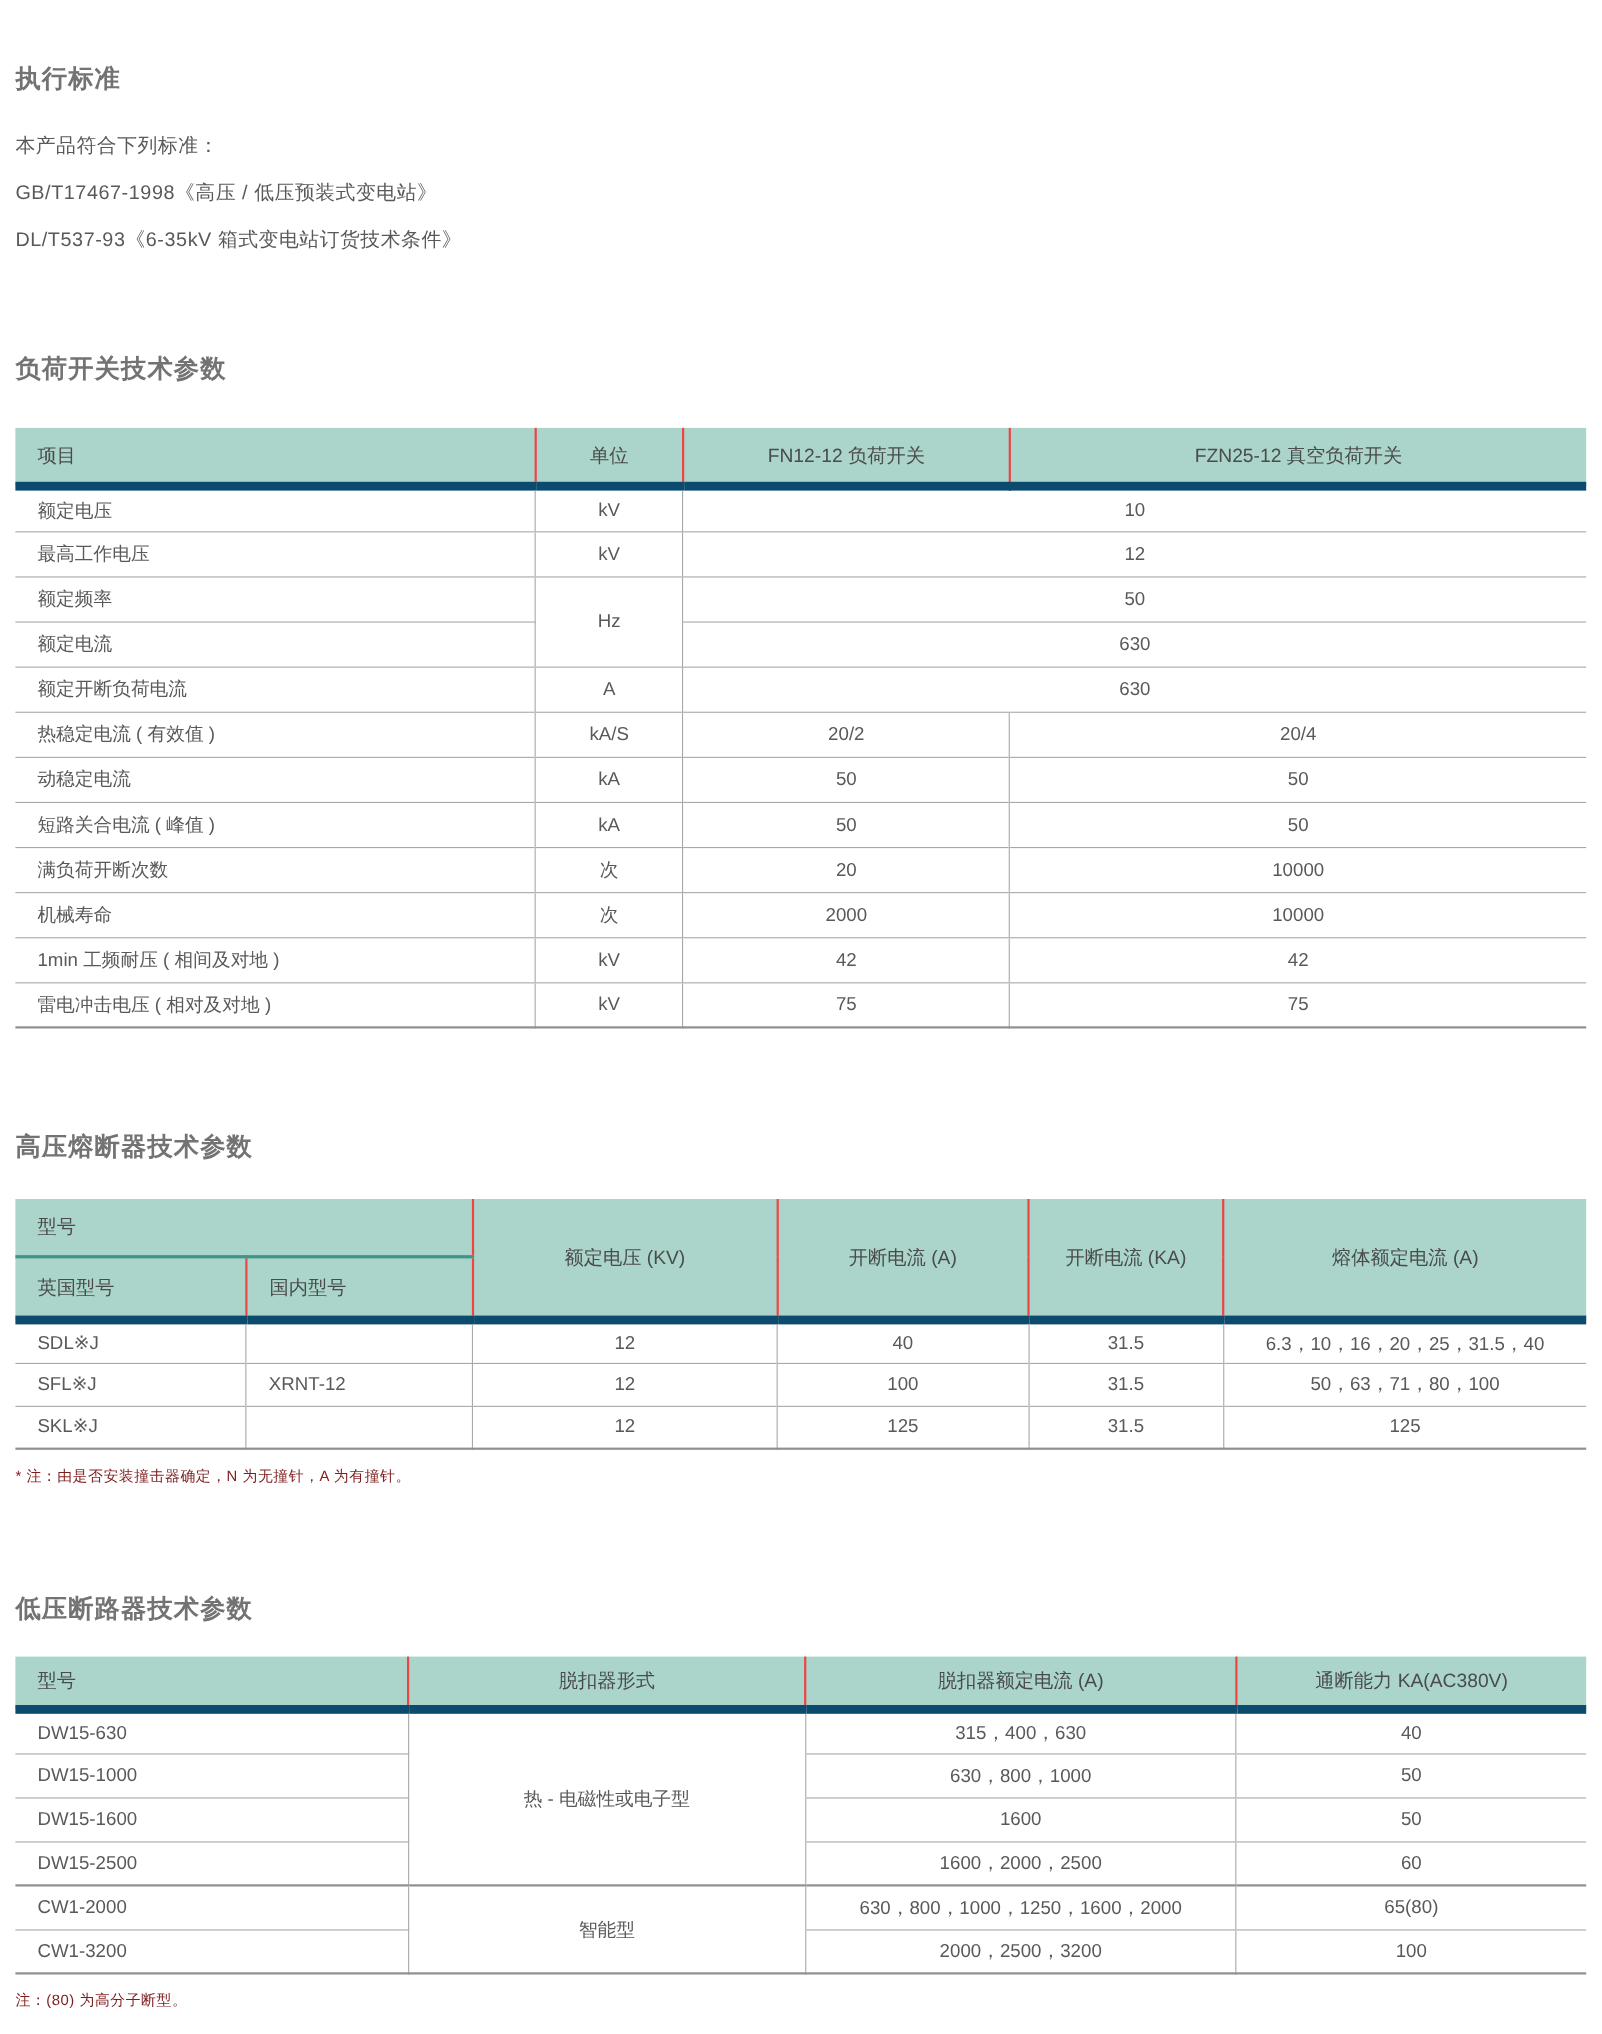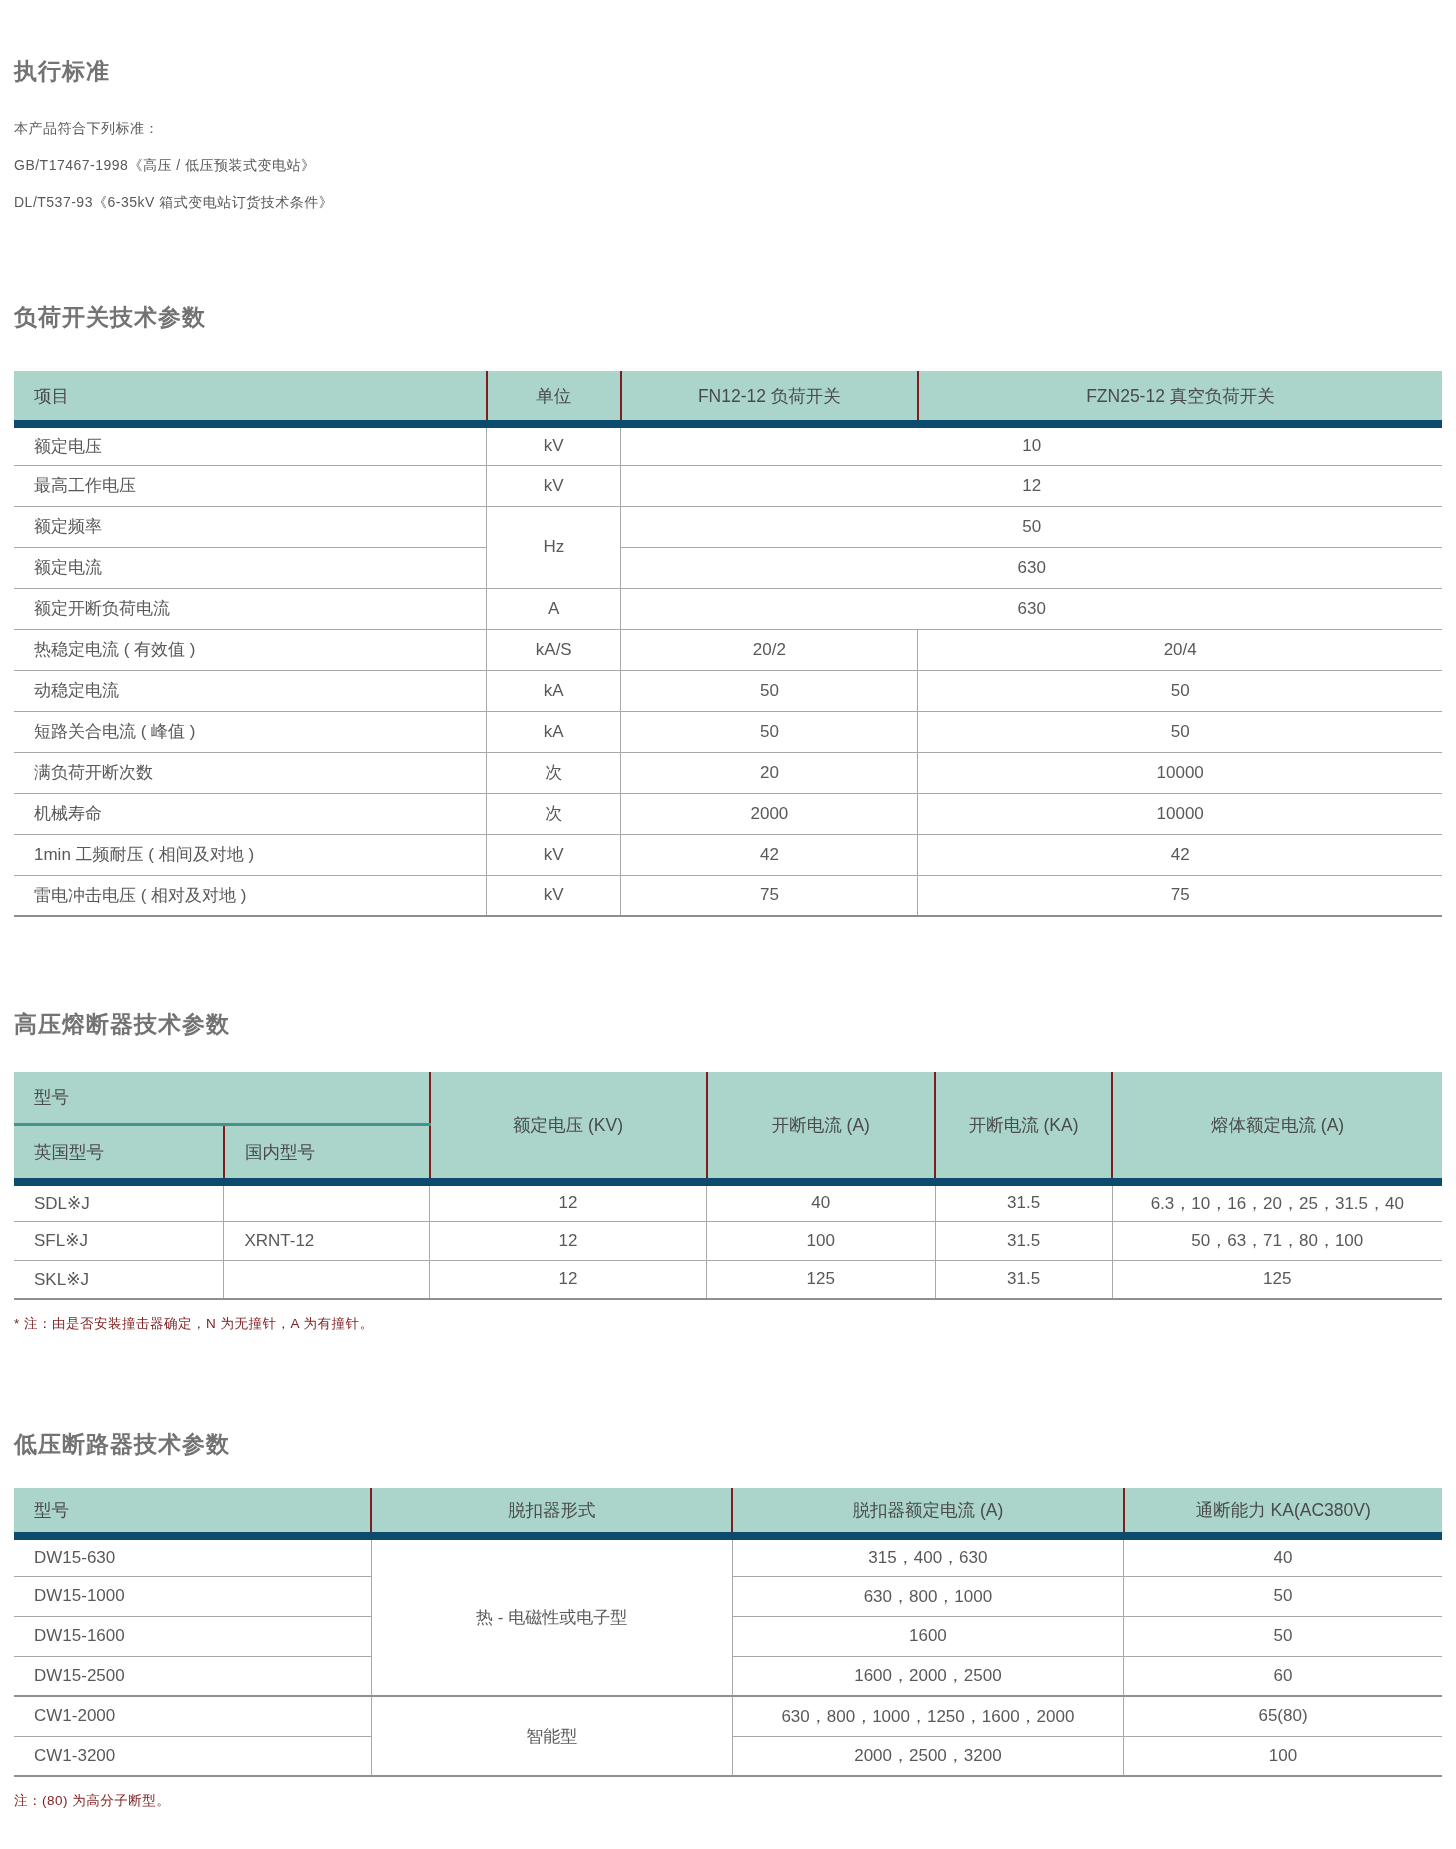--- a/index.html
+++ b/index.html
@@ -7,30 +7,30 @@
   body {
     width:1456px; height:1849px; overflow:hidden;
     font-family:"Liberation Sans","DejaVu Sans",sans-serif;
     color:#58595b;
   }
   .content { padding:56px 14px 0 14px; width:1456px; }
 
   .section-title {
     color:#737373; font-size:23px; font-weight:bold; letter-spacing:1px;
   }
-  .std-line { font-size:14px; color:#58595b; margin-top:19px; letter-spacing:0.5px; }
+  .std-line { font-size:18px; color:#58595b; margin-top:19px; letter-spacing:0.5px; }
   .std-intro { margin-top:33px; }
 
   .tbl-wrap { width:1428px; }
   table { border-collapse:collapse; width:100%; table-layout:fixed; border-bottom:2px solid #8f8f8f; }
   thead th {
     background:#abd5ca; font-weight:normal; color:#4a4b4d; font-size:17.5px;
     text-align:center; vertical-align:middle;
   }
-  th.wsep { border-left:2px solid #7f1d1d; }
+  th.wsep { border-left:2px solid #ef4444; }
   td {
     font-size:17px; color:#58595b; text-align:center; vertical-align:middle;
     border-top:1px solid #a8a8a8;
   }
   td.gl { border-left:1px solid #a8a8a8; }
   .lft { text-align:left; padding-left:20px; }
   tbody tr.first td { border-top:8px solid #0c4a6e; }
 
   
   .t1 thead th { height:53px; }

